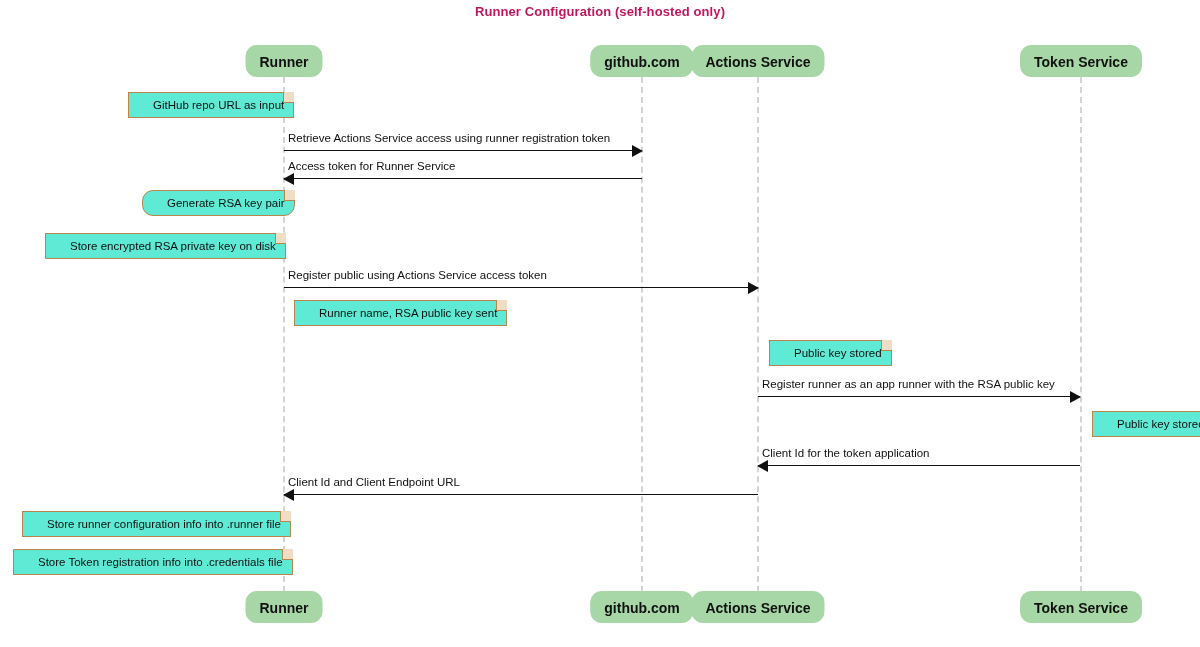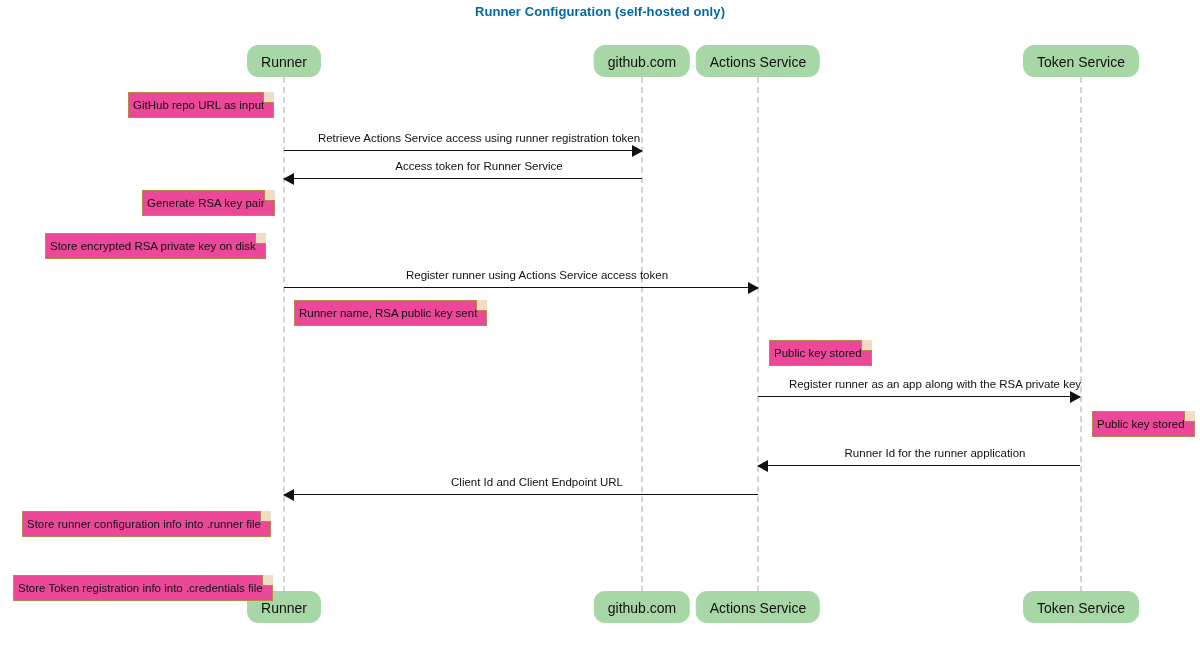--- a/index.html
+++ b/index.html
@@ -5,44 +5,45 @@
   html,body{margin:0;padding:0;}
   body{
     width:1200px;height:647px;background:#ffffff;
     font-family:"Liberation Sans", sans-serif;
     color:#1a1a1a;overflow:hidden;position:relative;
   }
   #diagram{position:absolute;left:0;top:0;width:1200px;height:647px;}
 
   .title{
     position:absolute;left:0;top:4px;width:1200px;text-align:center;
-    font-size:13px;font-weight:bold;color:#0369a1;letter-spacing:0.1px;
+    font-size:13px;font-weight:bold;color:#be185d;letter-spacing:0.1px;
   }
 
   
   .lifeline{
     position:absolute;width:0;border-left:2px dashed #d4d4d4;
   }
 
   
   .participant{
     position:absolute;transform:translateX(-50%);
     background:#a7d7a7;border:1px solid #a7d7a7;border-radius:11px;
     height:32px;line-height:32px;padding:0 13px;
     font-size:14px;color:#111;white-space:nowrap;text-align:center;
     box-sizing:border-box;
+    font-weight:bold;
   }
 
   
   .note{
     position:absolute;
-    background:#ec4899;
+    background:#5eead4;
     border:1px solid #b8864b;
     font-size:11.5px;color:#111;white-space:nowrap;
-    padding:5px 9px 5px 4px;box-sizing:border-box;
+    padding:5px 9px 5px 24px;box-sizing:border-box;
     line-height:14px;
   }
   .note .fold{
     position:absolute;top:-1px;right:-1px;width:10px;height:10px;
     background:#f0ddc6;
     border-left:1px solid #b8864b;border-bottom:1px solid #b8864b;
   }
 
   
   .msg{position:absolute;height:0;}
@@ -57,22 +58,22 @@
     right:-1px;
     border-top:6px solid transparent;border-bottom:6px solid transparent;
     border-left:11px solid #111;
   }
   .msg.left .head{
     left:-1px;
     border-top:6px solid transparent;border-bottom:6px solid transparent;
     border-right:11px solid #111;
   }
   .msg .label{
-    position:absolute;left:16px;width:100%;bottom:6px;
-    text-align:center;font-size:11.5px;color:#111;white-space:nowrap;margin-top:24px;
+    position:absolute;left:4px;width:100%;bottom:6px;
+    text-align:left;font-size:11.5px;color:#111;white-space:nowrap;margin-top:24px;
   }
 </style>
 </head>
 <body>
 
 <div id="diagram">
 
   <div class="title">Runner Configuration (self-hosted only)</div>
 
   <div class="lifeline" style="left:283px;top:77px;height:515px;"></div>
@@ -88,21 +89,21 @@
   <div class="participant" style="left:284px;top:591px;">Runner</div>
   <div class="participant" style="left:642px;top:591px;">github.com</div>
   <div class="participant" style="left:758px;top:591px;">Actions Service</div>
   <div class="participant" style="left:1081px;top:591px;">Token Service</div>
 
   <div class="note" style="left:128px;top:92px;">
     <span>GitHub repo URL as input</span>
     <span class="fold"></span>
   </div>
 
-  <div class="note" style="left:142px;top:190px;">
+  <div class="note" style="left:142px;top:190px;border-radius:11px;">
     <span>Generate RSA key pair</span>
     <span class="fold"></span>
   </div>
 
   <div class="note" style="left:294px;top:300px;">
     <span>Runner name, RSA public key sent</span>
     <span class="fold"></span>
   </div>
 
   <div class="note" style="left:45px;top:233px;">
@@ -118,53 +119,53 @@
   <div class="note" style="left:1092px;top:411px;">
     <span>Public key stored</span>
     <span class="fold"></span>
   </div>
 
   <div class="note" style="left:22px;top:511px;text-align:right;">
     <span>Store runner configuration info into .runner file</span>
     <span class="fold"></span>
   </div>
 
-  <div class="note" style="left:13px;top:575px;text-align:right;">
+  <div class="note" style="left:13px;top:549px;text-align:right;">
     <span>Store Token registration info into .credentials file</span>
     <span class="fold"></span>
   </div>
 
   <div class="msg right" style="left:284px;top:150px;width:358px;">
     <div class="line"></div>
     <div class="head"></div>
     <div class="label">Retrieve Actions Service access using runner registration token</div>
   </div>
 
   <div class="msg left" style="left:284px;top:178px;width:358px;">
     <div class="line"></div>
     <div class="head"></div>
     <div class="label">Access token for Runner Service</div>
   </div>
 
   <div class="msg right" style="left:284px;top:287px;width:474px;">
     <div class="line"></div>
     <div class="head"></div>
-    <div class="label">Register runner using Actions Service access token</div>
+    <div class="label">Register public using Actions Service access token</div>
   </div>
 
   <div class="msg right" style="left:758px;top:396px;width:322px;">
     <div class="line"></div>
     <div class="head"></div>
-    <div class="label">Register runner as an app along with the RSA private key</div>
+    <div class="label">Register runner as an app runner with the RSA public key</div>
   </div>
 
   <div class="msg left" style="left:758px;top:465px;width:322px;">
     <div class="line"></div>
     <div class="head"></div>
-    <div class="label">Runner Id for the runner application</div>
+    <div class="label">Client Id for the token application</div>
   </div>
 
   <div class="msg left" style="left:284px;top:494px;width:474px;">
     <div class="line"></div>
     <div class="head"></div>
     <div class="label">Client Id and Client Endpoint URL</div>
   </div>
 
 </div>
 

